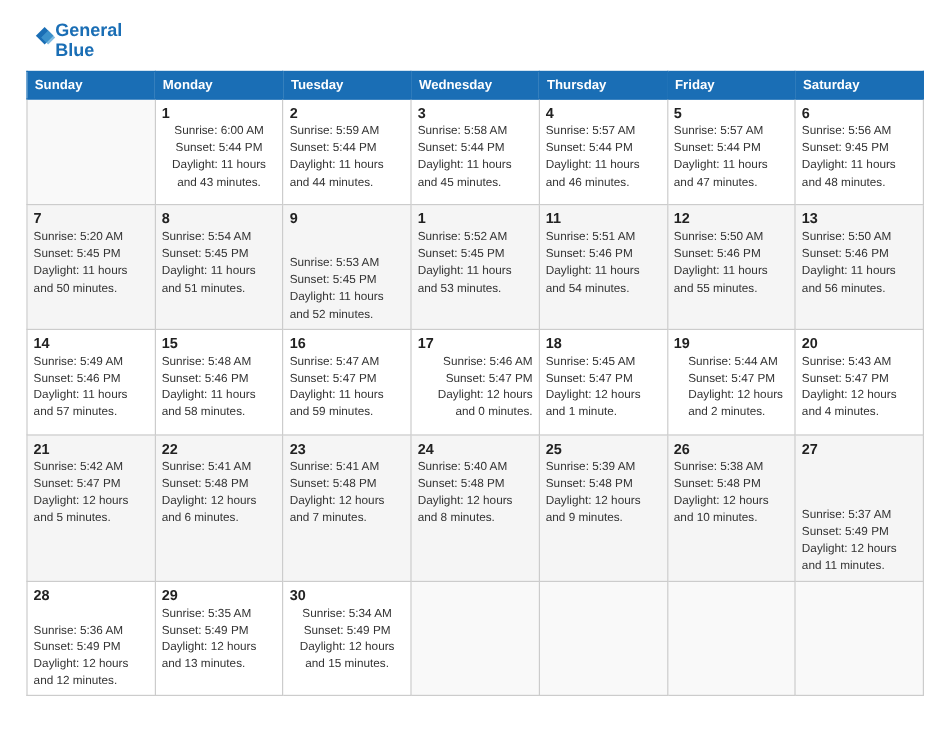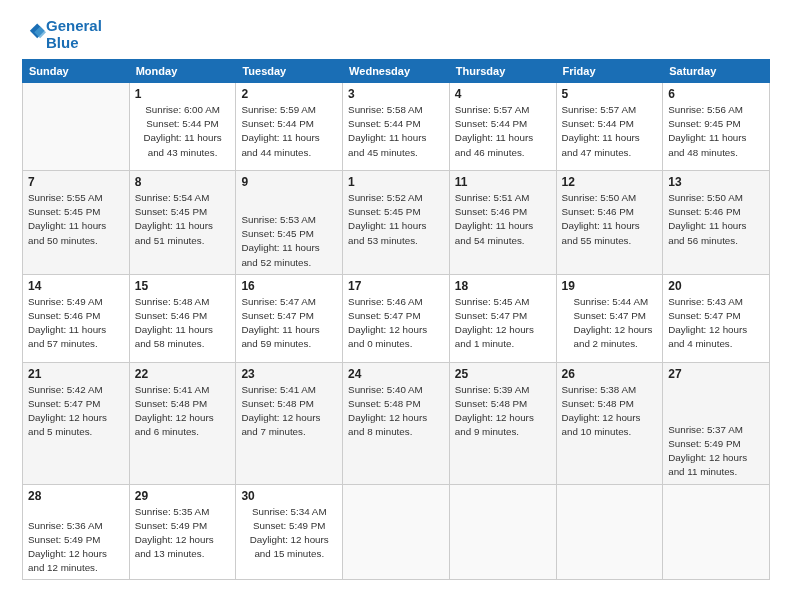--- a/index.html
+++ b/index.html
@@ -162,21 +162,21 @@
             <div class="day-number">6</div>
             <div class="day-info" style="white-space: pre-line;">Sunrise: 5:56 AM
 Sunset: 9:45 PM
 Daylight: 11 hours
 and 48 minutes.</div>
           </td>
         </tr>
         <tr class="row-shade">
           <td>
             <div class="day-number">7</div>
-            <div class="day-info" style="white-space: pre-line;">Sunrise: 5:55 AM
+            <div class="day-info" style="white-space: pre-line;">Sunrise: 5:20 AM
 Sunset: 5:45 PM
 Daylight: 11 hours
 and 50 minutes.</div>
           </td>
           <td>
             <div class="day-number">8</div>
             <div class="day-info" style="white-space: pre-line;">Sunrise: 5:54 AM
 Sunset: 5:45 PM
 Daylight: 11 hours
 and 51 minutes.</div>
@@ -234,21 +234,21 @@
           </td>
           <td>
             <div class="day-number">16</div>
             <div class="day-info" style="white-space: pre-line;">Sunrise: 5:47 AM
 Sunset: 5:47 PM
 Daylight: 11 hours
 and 59 minutes.</div>
           </td>
           <td>
             <div class="day-number">17</div>
-            <div class="day-info" style="white-space: pre-line;">Sunrise: 5:46 AM
+            <div class="day-info" style="white-space: pre-line; text-align: right;">Sunrise: 5:46 AM
 Sunset: 5:47 PM
 Daylight: 12 hours
 and 0 minutes.</div>
           </td>
           <td>
             <div class="day-number">18</div>
             <div class="day-info" style="white-space: pre-line;">Sunrise: 5:45 AM
 Sunset: 5:47 PM
 Daylight: 12 hours
 and 1 minute.</div>

